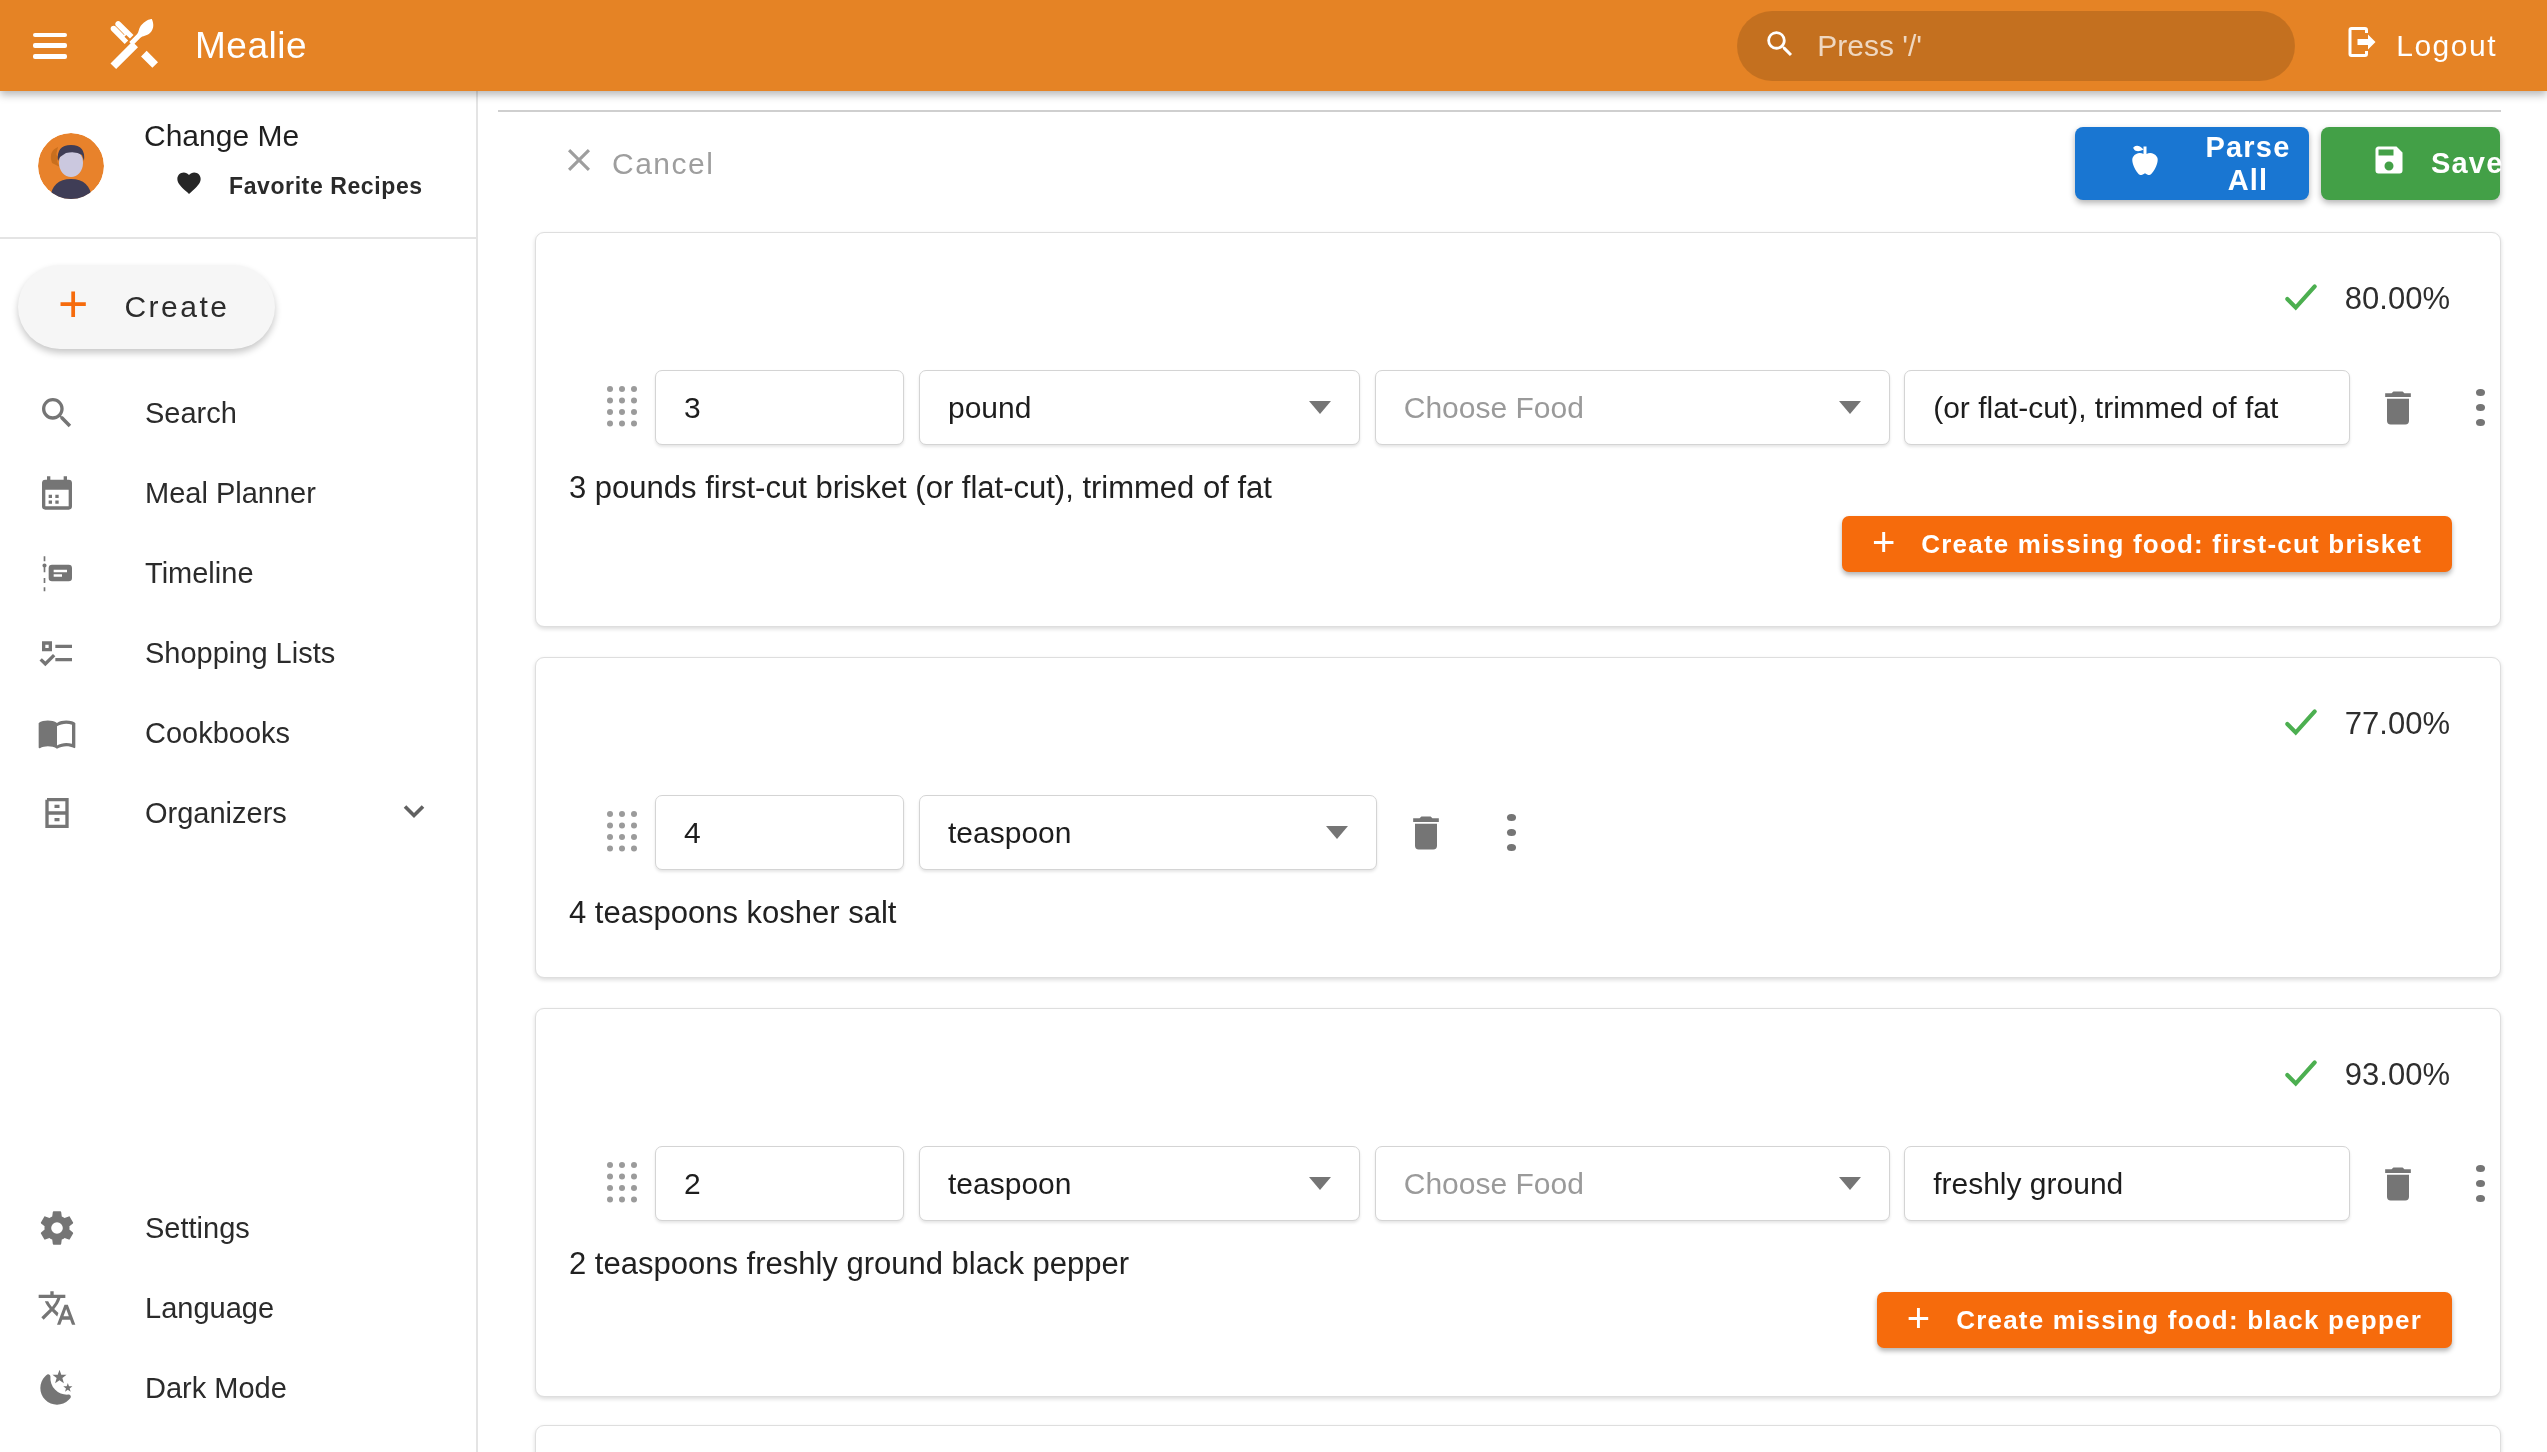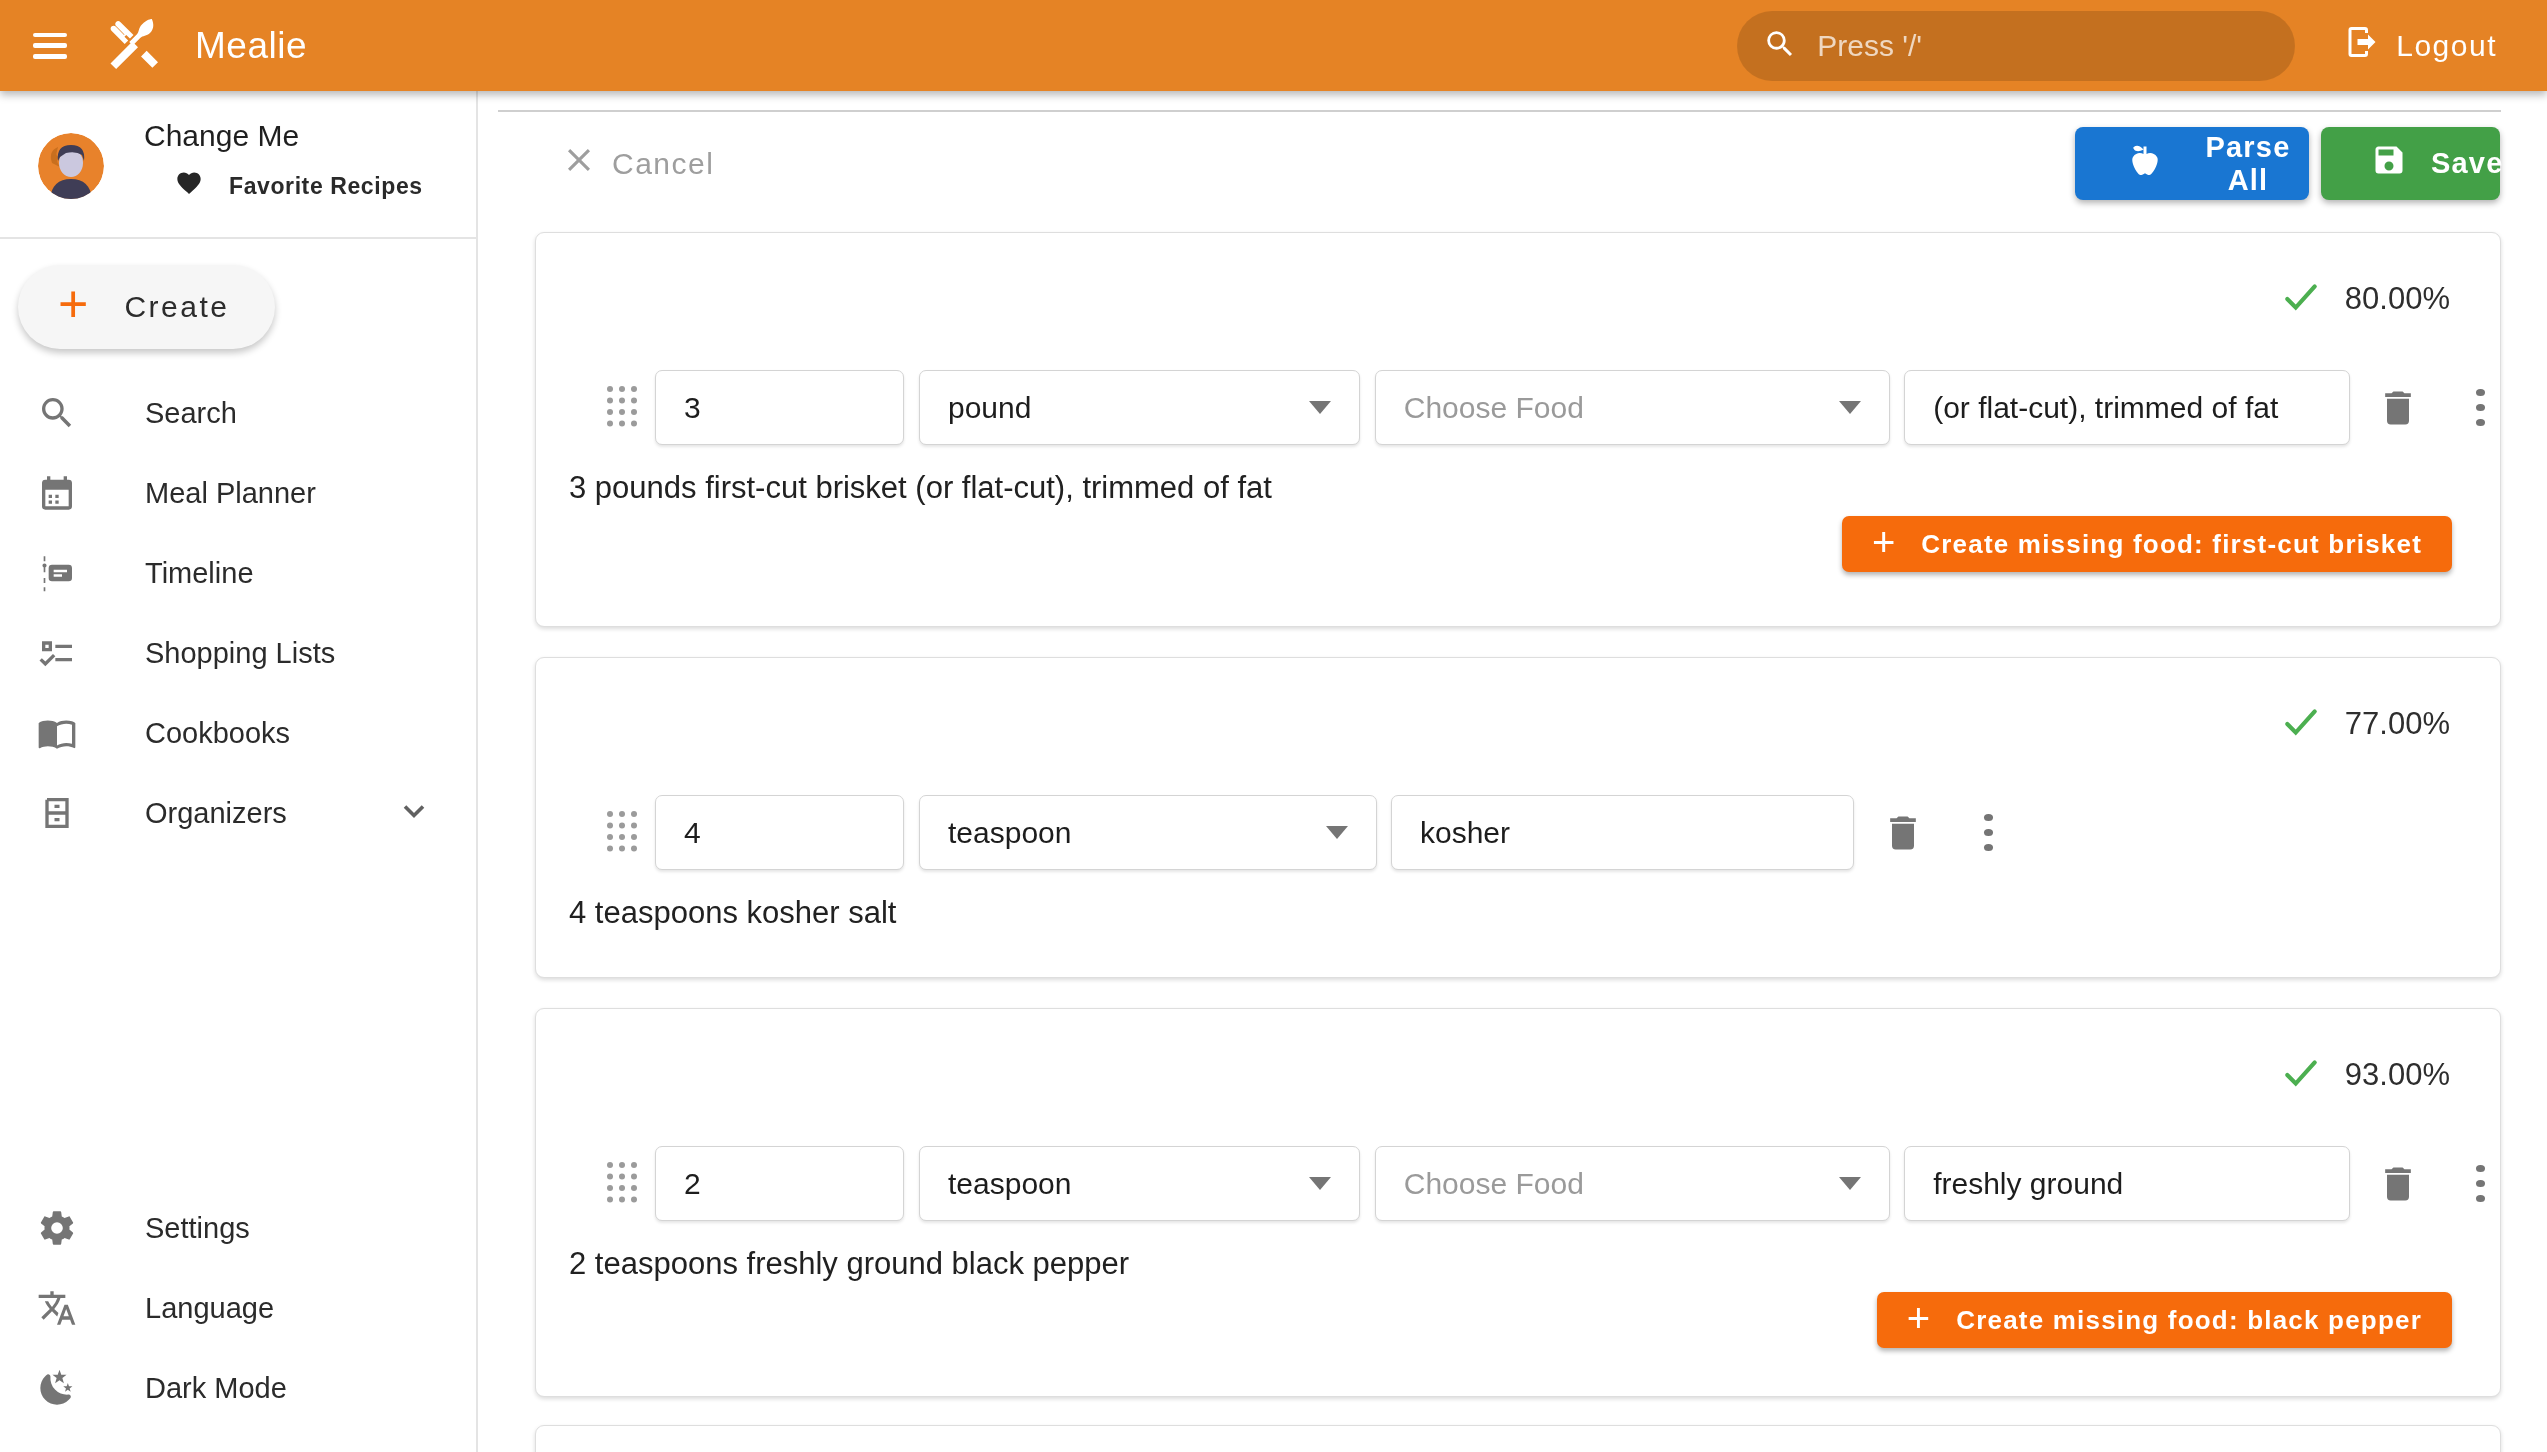--- a/index.html
+++ b/index.html
@@ -364,21 +364,20 @@
               <circle cx="18" cy="41.5" r="3"></circle>
               <circle cx="30" cy="41.5" r="3"></circle>
             </g>
           </svg>
       </span>
       <input class="tf w-qty" value="4" style="">
       <div class="tf sel w-unit">
         <span class="val">teaspoon</span>
         <span class="caret"></span>
       </div>
-      <input class="tf w-note" value="kosher" style="">
       <button class="icon-btn trash-btn">
         <svg width="44" height="44" viewBox="0 0 24 24">
             <path fill="#757575" d="M19,4H15.5L14.5,3H9.5L8.5,4H5V6H19M6,19A2,2 0 0,0 8,21H16A2,2 0 0,0 18,19V7H6V19Z"></path>
           </svg>
       </button>
       <button class="icon-btn kebab-btn">
           <i></i>
           <i></i>
           <i></i>
         </button>

